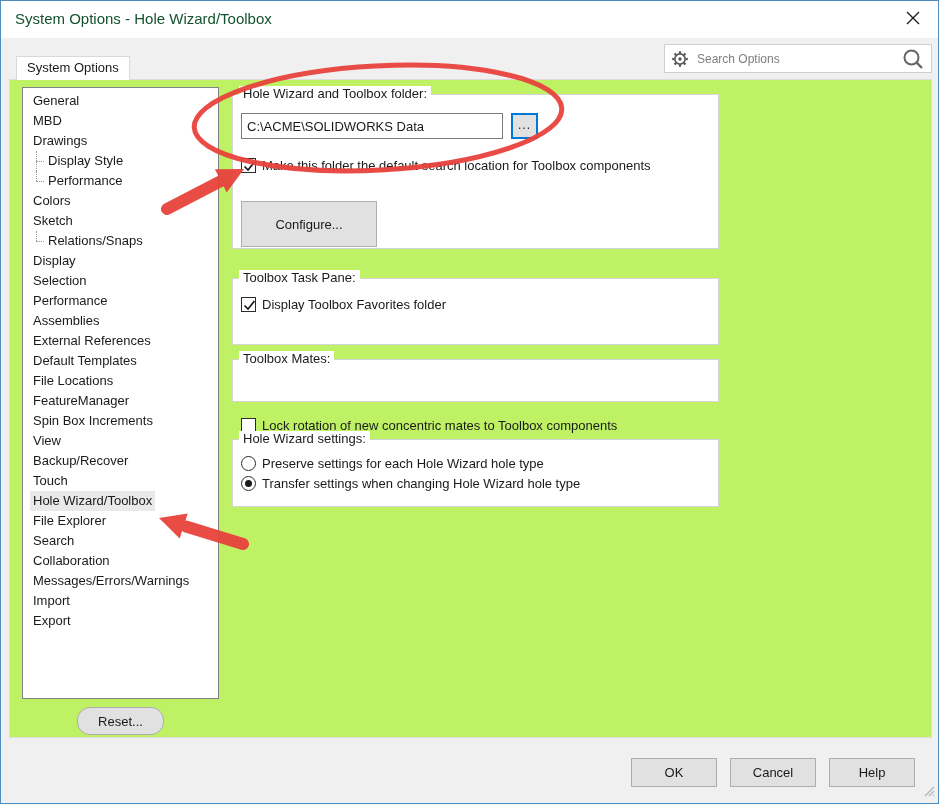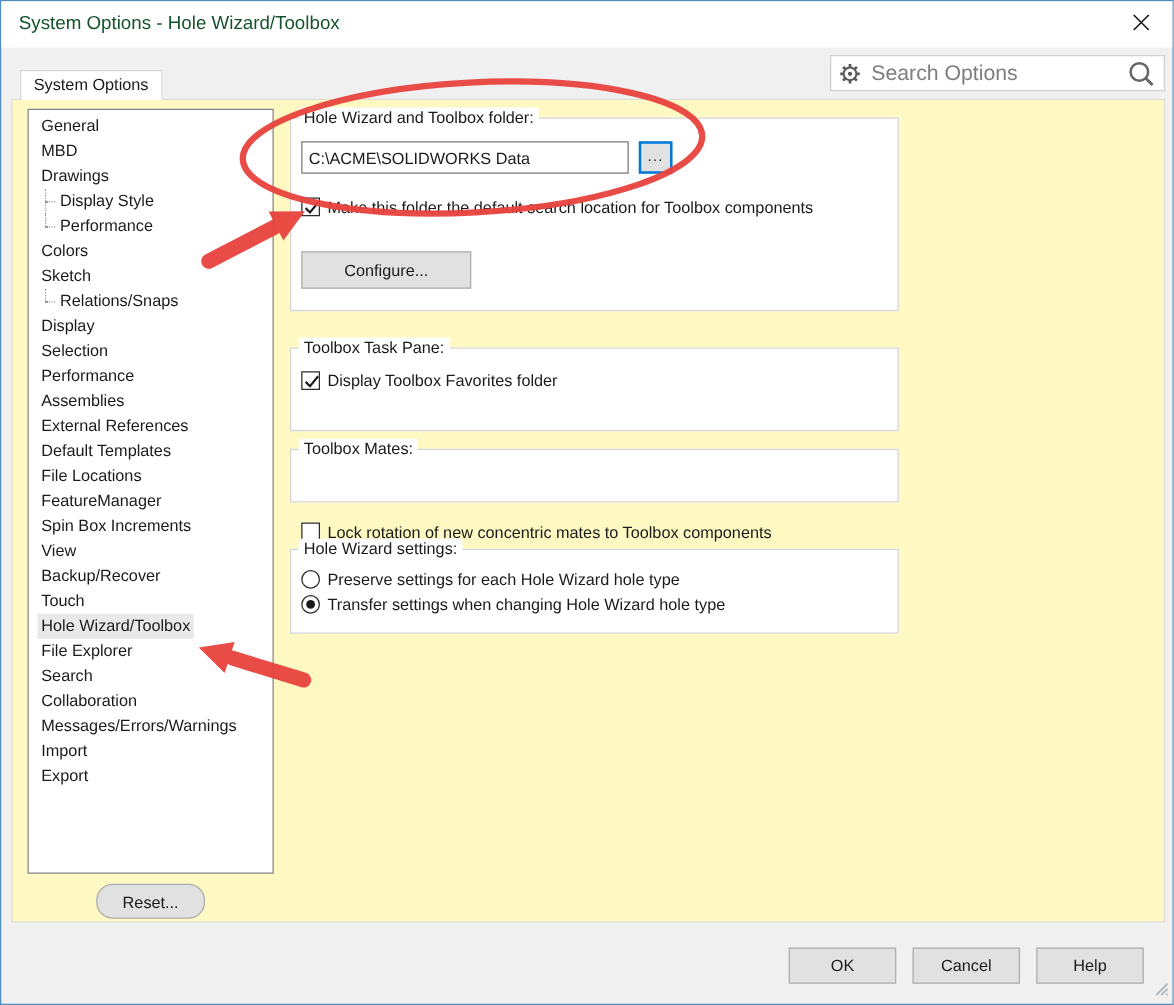--- a/index.html
+++ b/index.html
@@ -14,44 +14,44 @@
   }
   
   .titlebar { position:absolute; left:0; top:0; width:937px; height:37px; background:#ffffff; }
   .title-text { position:absolute; left:14px; top:9px; font-size:15px; color:#14532d; white-space:nowrap; }
   .close-btn { position:absolute; left:894px; top:2px; width:36px; height:32px;
     display:flex; align-items:center; justify-content:center; cursor:default; background:transparent; border:none; }
   
   .searchbox { position:absolute; left:663px; top:43px; width:268px; height:29px;
     background:#ffffff; border:1px solid #cfcfcf; display:flex; align-items:center; padding:0 6px; }
   .searchbox input { flex:1; border:none; outline:none; font-family:"Liberation Sans",sans-serif;
-    font-size:17px; color:#0f766e; background:transparent; margin-left:6px; min-width:0; }
+    font-size:12px; color:#0f766e; background:transparent; margin-left:6px; min-width:0; }
   .searchbox input::placeholder { color:#7e7e7e; opacity:1; }
   
   .tab { position:absolute; left:15px; top:55px; height:24px; padding:0 10px;
     background:#ffffff; border:1px solid #d9d9d9; border-bottom:none; z-index:2;
     line-height:22px; white-space:nowrap; }
   .tabpage { position:absolute; left:8px; top:78px; width:923px; height:659px;
-    background:#fef9c3; border:1px solid #dcdcdc; z-index:1; }
+    background:#bef264; border:1px solid #dcdcdc; z-index:1; }
   
   .listbox { position:absolute; left:12px; top:7px; width:197px; height:612px;
     background:#ffffff; border:1px solid #828282; padding-top:3px; overflow:hidden; }
   .tree-item { display:flex; height:20px; line-height:20px; padding-left:7px; white-space:nowrap; }
   .tree-label { padding:0 3px; }
   .tree-item.selected .tree-label { background:#e9e9e9; }
   .conn { position:relative; width:15px; flex:none; }
   .conn.mid::before  { content:''; position:absolute; left:6px; top:0; height:20px; border-left:1px dotted #9a9a9a; }
   .conn.last::before { content:''; position:absolute; left:6px; top:0; height:10px; border-left:1px dotted #9a9a9a; }
   .conn::after { content:''; position:absolute; left:6px; top:10px; width:8px; border-top:1px dotted #9a9a9a; }
   
   .btn { position:absolute; background:#e1e1e1; border:1px solid #adadad;
     font-family:"Liberation Sans",sans-serif; font-size:13px; color:#1a1a1a;
     display:flex; align-items:center; justify-content:center; cursor:default; }
   .reset-btn { left:67px; top:627px; width:87px; height:28px;border-radius:13px; }   
-  .configure-btn { left:8px; top:106px; width:136px; height:30px; } 
+  .configure-btn { left:8px; top:106px; width:136px; height:46px; } 
   .ok-btn     { left:630px; top:757px; width:86px; height:29px; }
   .cancel-btn { left:729px; top:757px; width:86px; height:29px; }
   .help-btn   { left:828px; top:757px; width:86px; height:29px; }
   
   .groupbox { position:absolute; left:222px; width:487px; border:1px solid #d5d5d5; background:#ffffff; }
   .gb1 { top:14px;  height:155px; }
   .gb2 { top:198px; height:67px; }
   .gb3 { top:279px; height:43px; }
   .gb4 { top:359px; height:68px; }
   .legend { position:absolute; top:-9px; left:6px; background:#ffffff; padding:0 4px; white-space:nowrap; }

